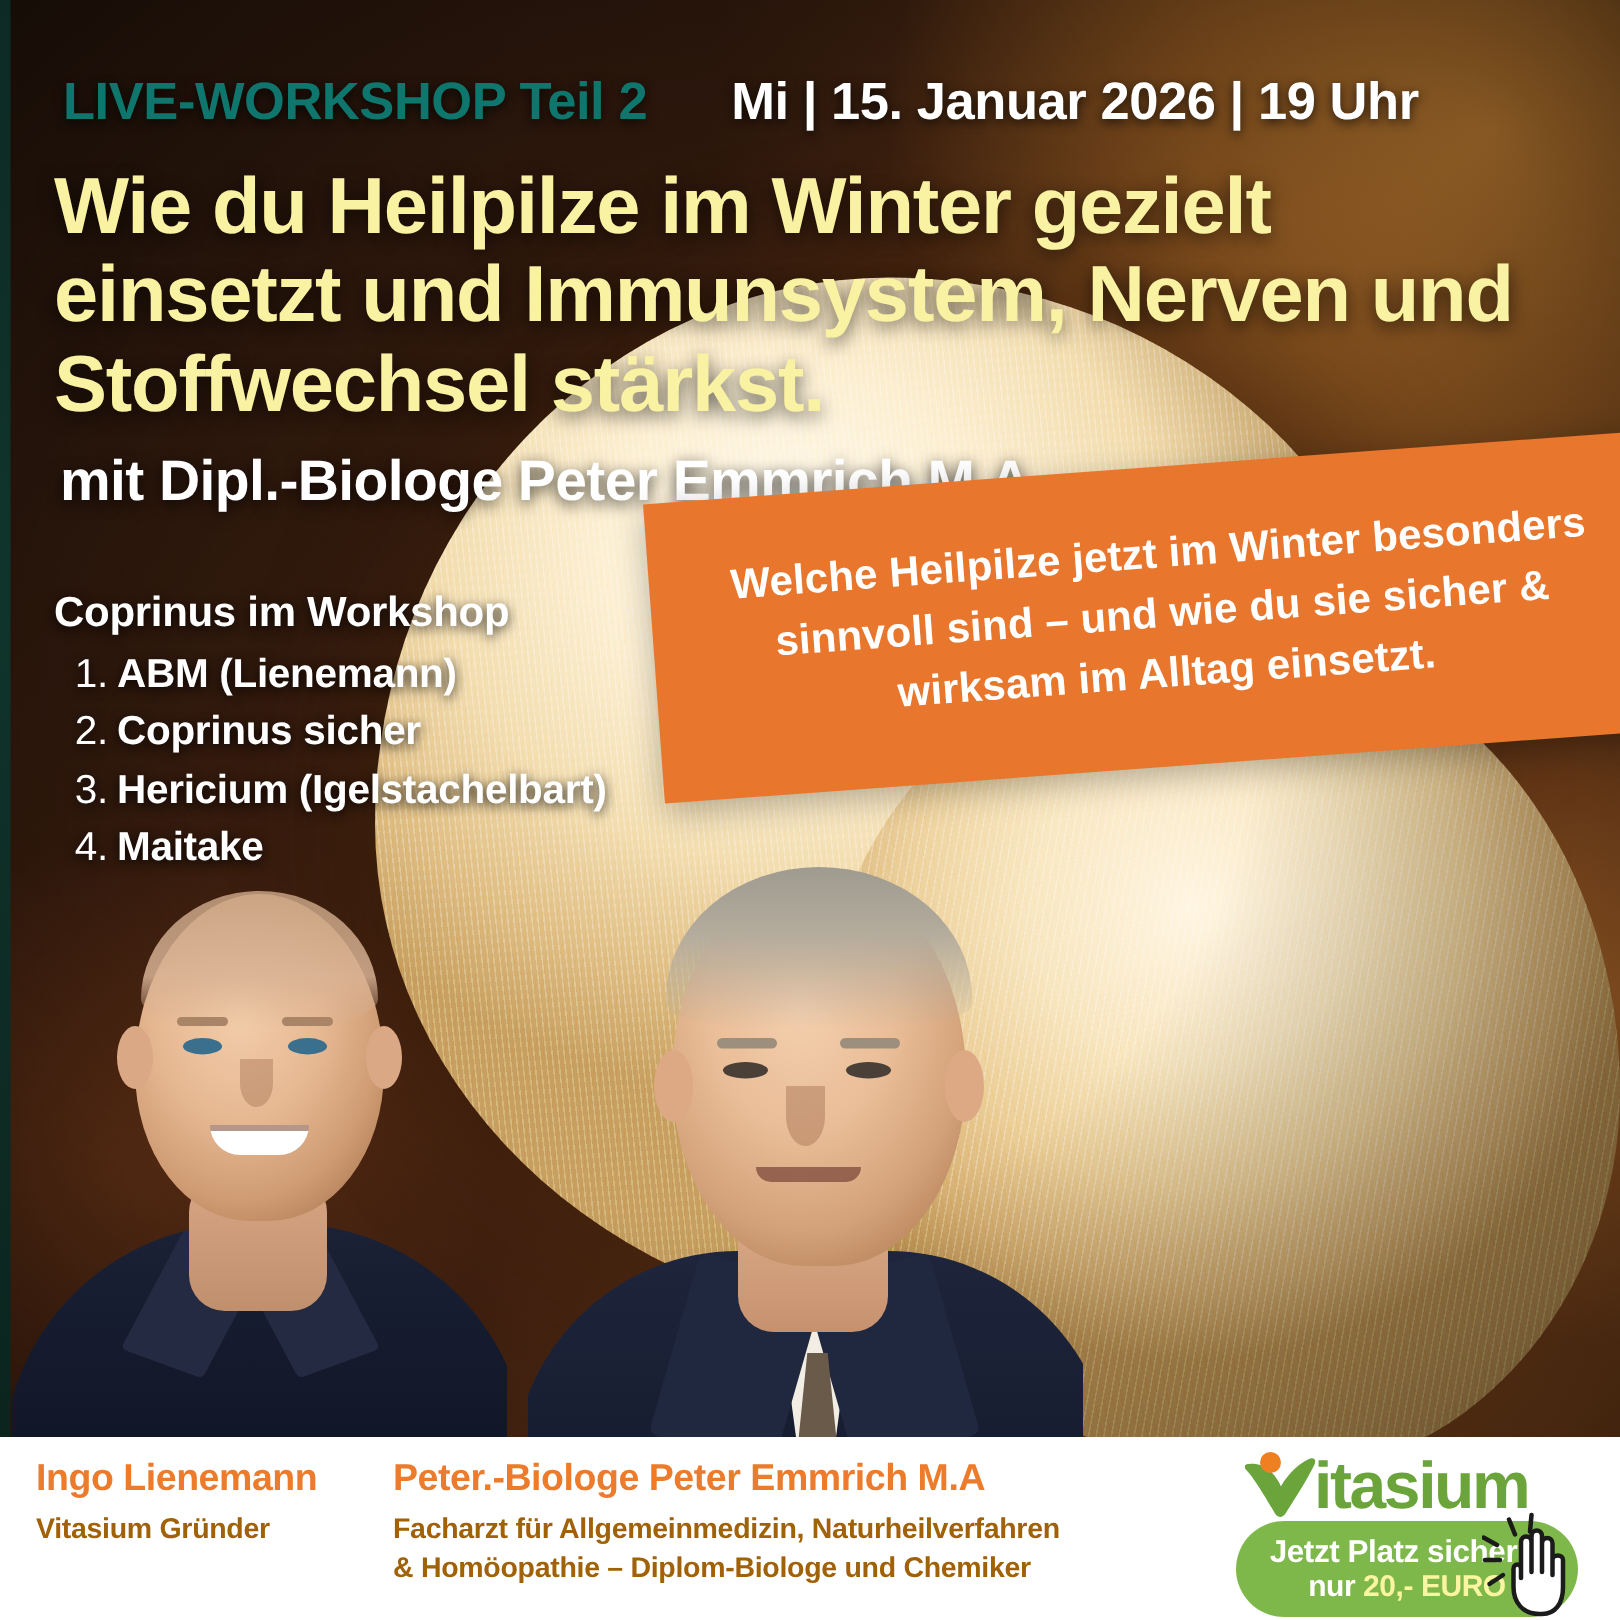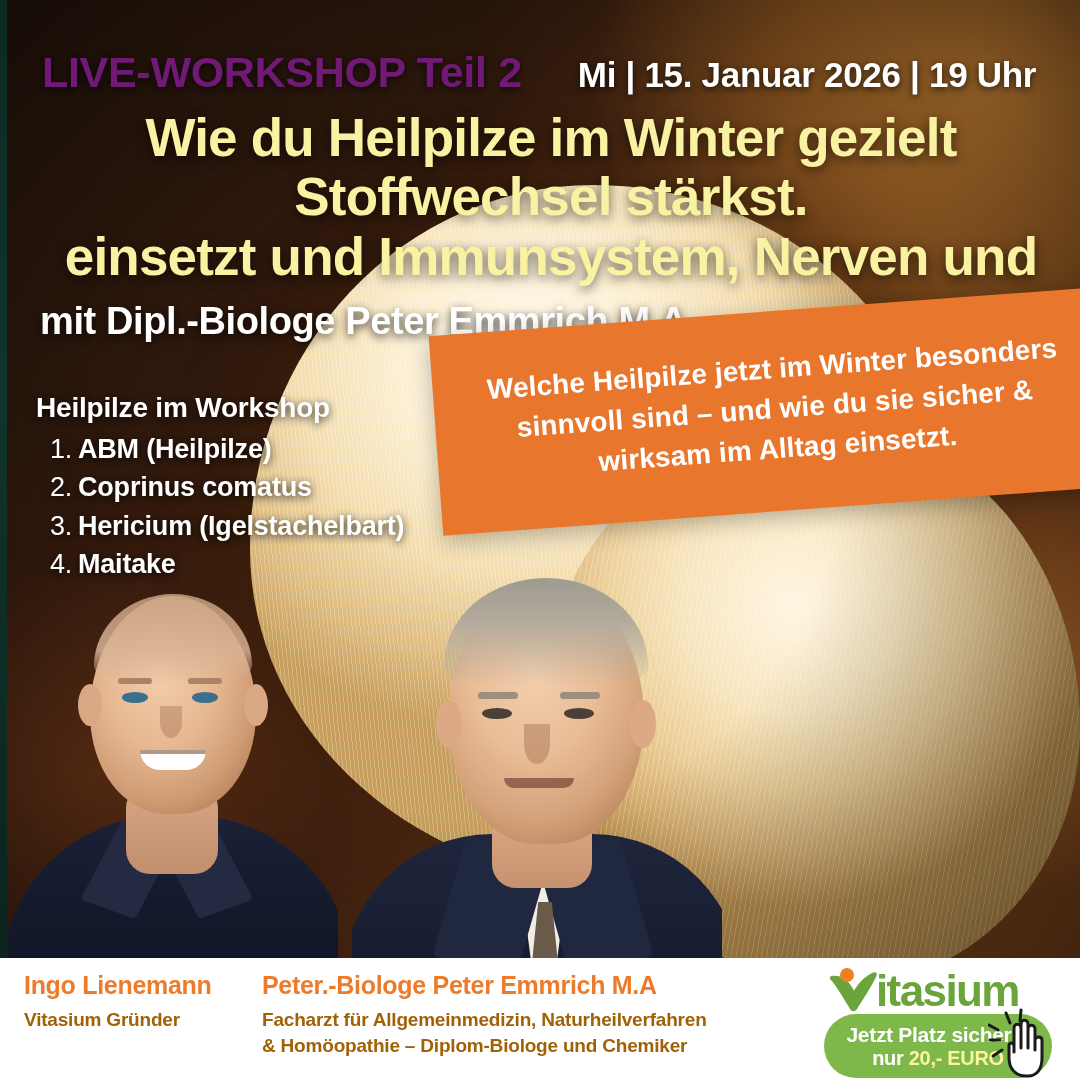--- a/index.html
+++ b/index.html
@@ -77,39 +77,39 @@
     background:radial-gradient(ellipse at 50% 50%, rgba(255,240,210,0.30) 0%, rgba(0,0,0,0) 70%);
     filter:blur(28px);
   }
 
   
   .kicker-row {
     position:absolute; left:42px; top:48px; width:1000px;
     display:flex; align-items:baseline;
   }
   .kicker {
-    font-size:43px; font-weight:700; color:#701a75;
+    font-size:35px; font-weight:700; color:#0f766e;
     letter-spacing:-0.3px; white-space:nowrap;
     text-shadow:0 2px 7px rgba(0,0,0,0.72);
   }
   .kicker-date {
     font-size:35px; font-weight:700; color:#ffffff;
     letter-spacing:-0.3px; white-space:nowrap;
     margin-left:56px;
     text-shadow:0 2px 7px rgba(0,0,0,0.72);
   }
 
   
   .headline {
     position:absolute; left:36px; top:108px; width:1030px;
     font-size:53px; font-weight:700; line-height:1.12;
     color:#f9f2a2; letter-spacing:-0.8px;
     text-shadow:0 3px 12px rgba(0,0,0,0.62);
   }
-  .headline .ln { display:block;text-align:center; }
+  .headline .ln { display:block; }
 
   .subline {
     position:absolute; left:40px; top:300px; width:1000px;
     font-size:38px; font-weight:700; color:#ffffff;
     letter-spacing:-0.4px;
     text-shadow:0 3px 10px rgba(0,0,0,0.75);
   }
 
   
   .list-block {
@@ -309,36 +309,36 @@
   <div class="bg-vignette"></div>
   <div class="edge-strip"></div>
 
   <div class="kicker-row">
     <span class="kicker">LIVE-WORKSHOP Teil 2</span>
     <span class="kicker-date">Mi | 15. Januar 2026 | 19 Uhr</span>
   </div>
 
   <h1 class="headline">
     <span class="ln">Wie du Heilpilze im Winter gezielt</span>
+    <span class="ln">einsetzt und Immunsystem, Nerven und</span>
     <span class="ln">Stoffwechsel stärkst.</span>
-    <span class="ln">einsetzt und Immunsystem, Nerven und</span>
   </h1>
 
   <div class="subline">mit Dipl.-Biologe Peter Emmrich M.A</div>
 
   <div class="list-block">
-    <div class="list-title">Heilpilze im Workshop</div>
+    <div class="list-title">Coprinus im Workshop</div>
     <ol class="list-items">
       <li>
         <span class="li-num">1.</span>
-        <span>ABM (Heilpilze)</span>
+        <span>ABM (Lienemann)</span>
       </li>
       <li>
         <span class="li-num">2.</span>
-        <span>Coprinus comatus</span>
+        <span>Coprinus sicher</span>
       </li>
       <li>
         <span class="li-num">3.</span>
         <span>Hericium (Igelstachelbart)</span>
       </li>
       <li>
         <span class="li-num">4.</span>
         <span>Maitake</span>
       </li>
     </ol>

